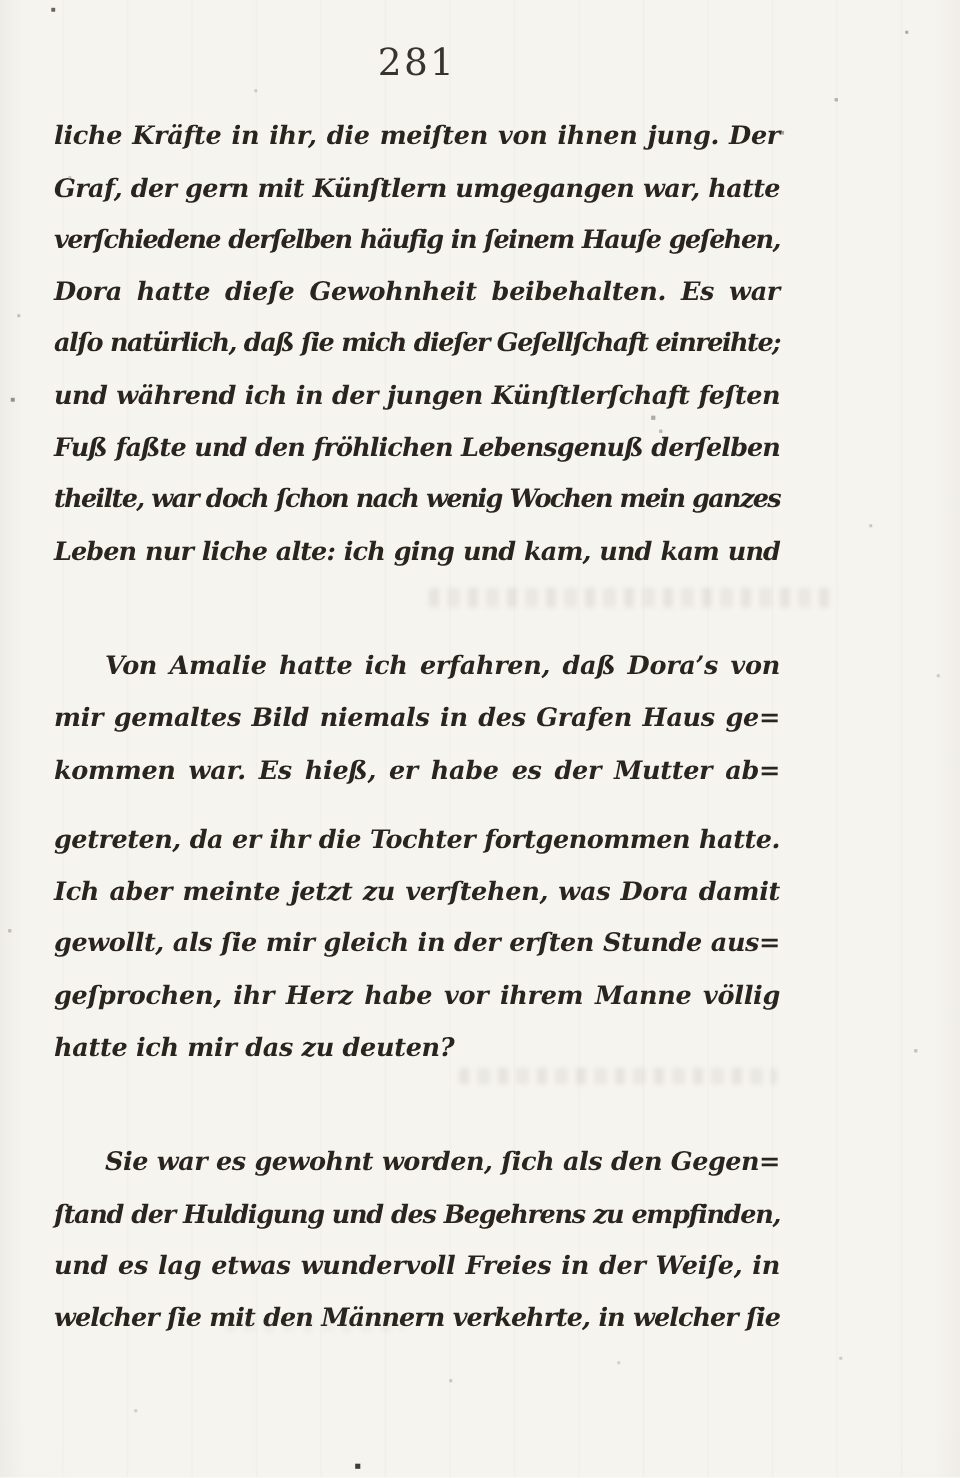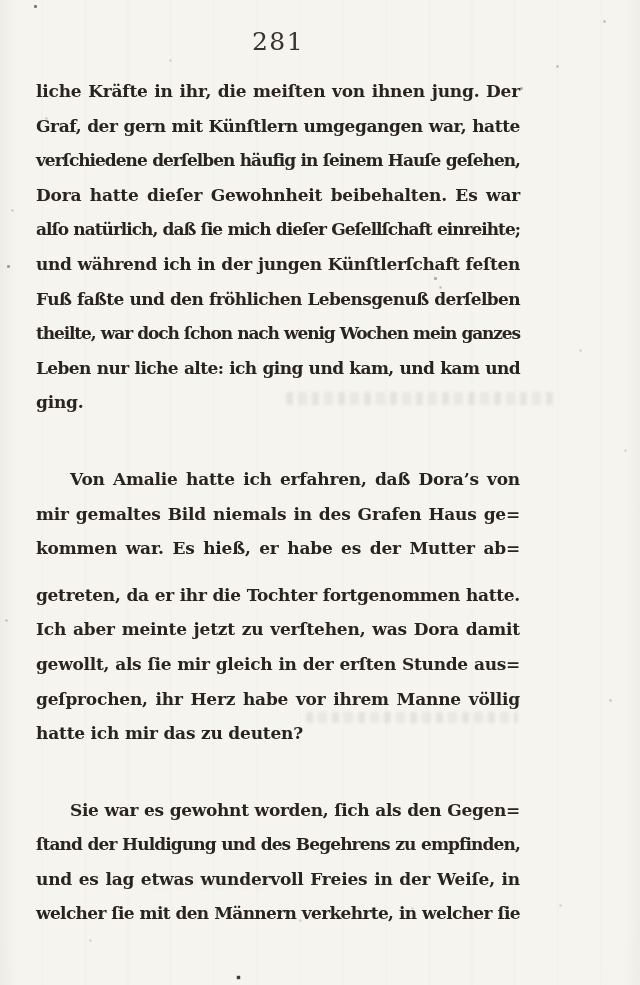--- a/index.html
+++ b/index.html
@@ -49,20 +49,21 @@
     font-weight: bold;
     letter-spacing: -0.2px;
   }
   .line {
     height: 34.6px;
     line-height: 34.6px;
     text-align: justify;
     
     text-align-last: justify;
     white-space: nowrap;
+    font-style: italic;
   }
   .line.flush {
     text-align-last: left;
   }
   .line.indent {
     text-indent: 34px;
     margin-top: 42px;
   }
 
   
@@ -113,27 +114,26 @@
 <body>
 
 <div class="scan-page">
 
   <div class="page-number">281</div>
 
   <div class="text-block">
     <div class="line">liche Kräfte in ihr, die meiſten von ihnen jung.  Der</div>
     <div class="line" style="letter-spacing: -0.41px;">Graf, der gern mit Künſtlern umgegangen war, hatte</div>
     <div class="line" style="letter-spacing: -1.00926px;">verſchiedene derſelben häufig in ſeinem Hauſe geſehen,</div>
-    <div class="line">Dora hatte dieſer Gewohnheit beibehalten.  Es war</div>
+    <div class="line">Dora hatte dieſe Gewohnheit beibehalten.  Es war</div>
     <div class="line" style="letter-spacing: -1.01271px;">alſo natürlich, daß ſie mich dieſer Geſellſchaft einreihte;</div>
     <div class="line" style="letter-spacing: -0.348039px;">und während ich in der jungen Künſtlerſchaft feſten</div>
     <div class="line" style="letter-spacing: -0.61px;">Fuß faßte und den fröhlichen Lebensgenuß derſelben</div>
     <div class="line" style="letter-spacing: -1.11792px;">theilte, war doch ſchon nach wenig Wochen mein ganzes</div>
     <div class="line" style="letter-spacing: -0.602941px;">Leben nur liche alte: ich ging und kam, und kam und</div>
-    <div class="line flush">ging.</div>
     <div class="line indent">Von Amalie hatte ich erfahren, daß Dora’s von</div>
     <div class="line">mir gemaltes Bild niemals in des Grafen Haus ge=</div>
     <div class="line">kommen war.  Es hieß, er habe es der Mutter ab=</div>
     <div class="line" style="letter-spacing: -0.308824px; margin-top: 12px;">getreten, da er ihr die Tochter fortgenommen hatte.</div>
     <div class="line">Ich aber meinte jetzt zu verſtehen, was Dora damit</div>
     <div class="line" style="letter-spacing: -0.268868px;">gewollt, als ſie mir gleich in der erſten Stunde aus=</div>
     <div class="line">geſprochen, ihr Herz habe vor ihrem Manne völlig</div>
     <div class="line flush">hatte ich mir das zu deuten?</div>
     <div class="line indent" style="letter-spacing: -0.315217px;">Sie war es gewohnt worden, ſich als den Gegen=</div>
     <div class="line" style="letter-spacing: -0.877451px;">ſtand der Huldigung und des Begehrens zu empfinden,</div>

